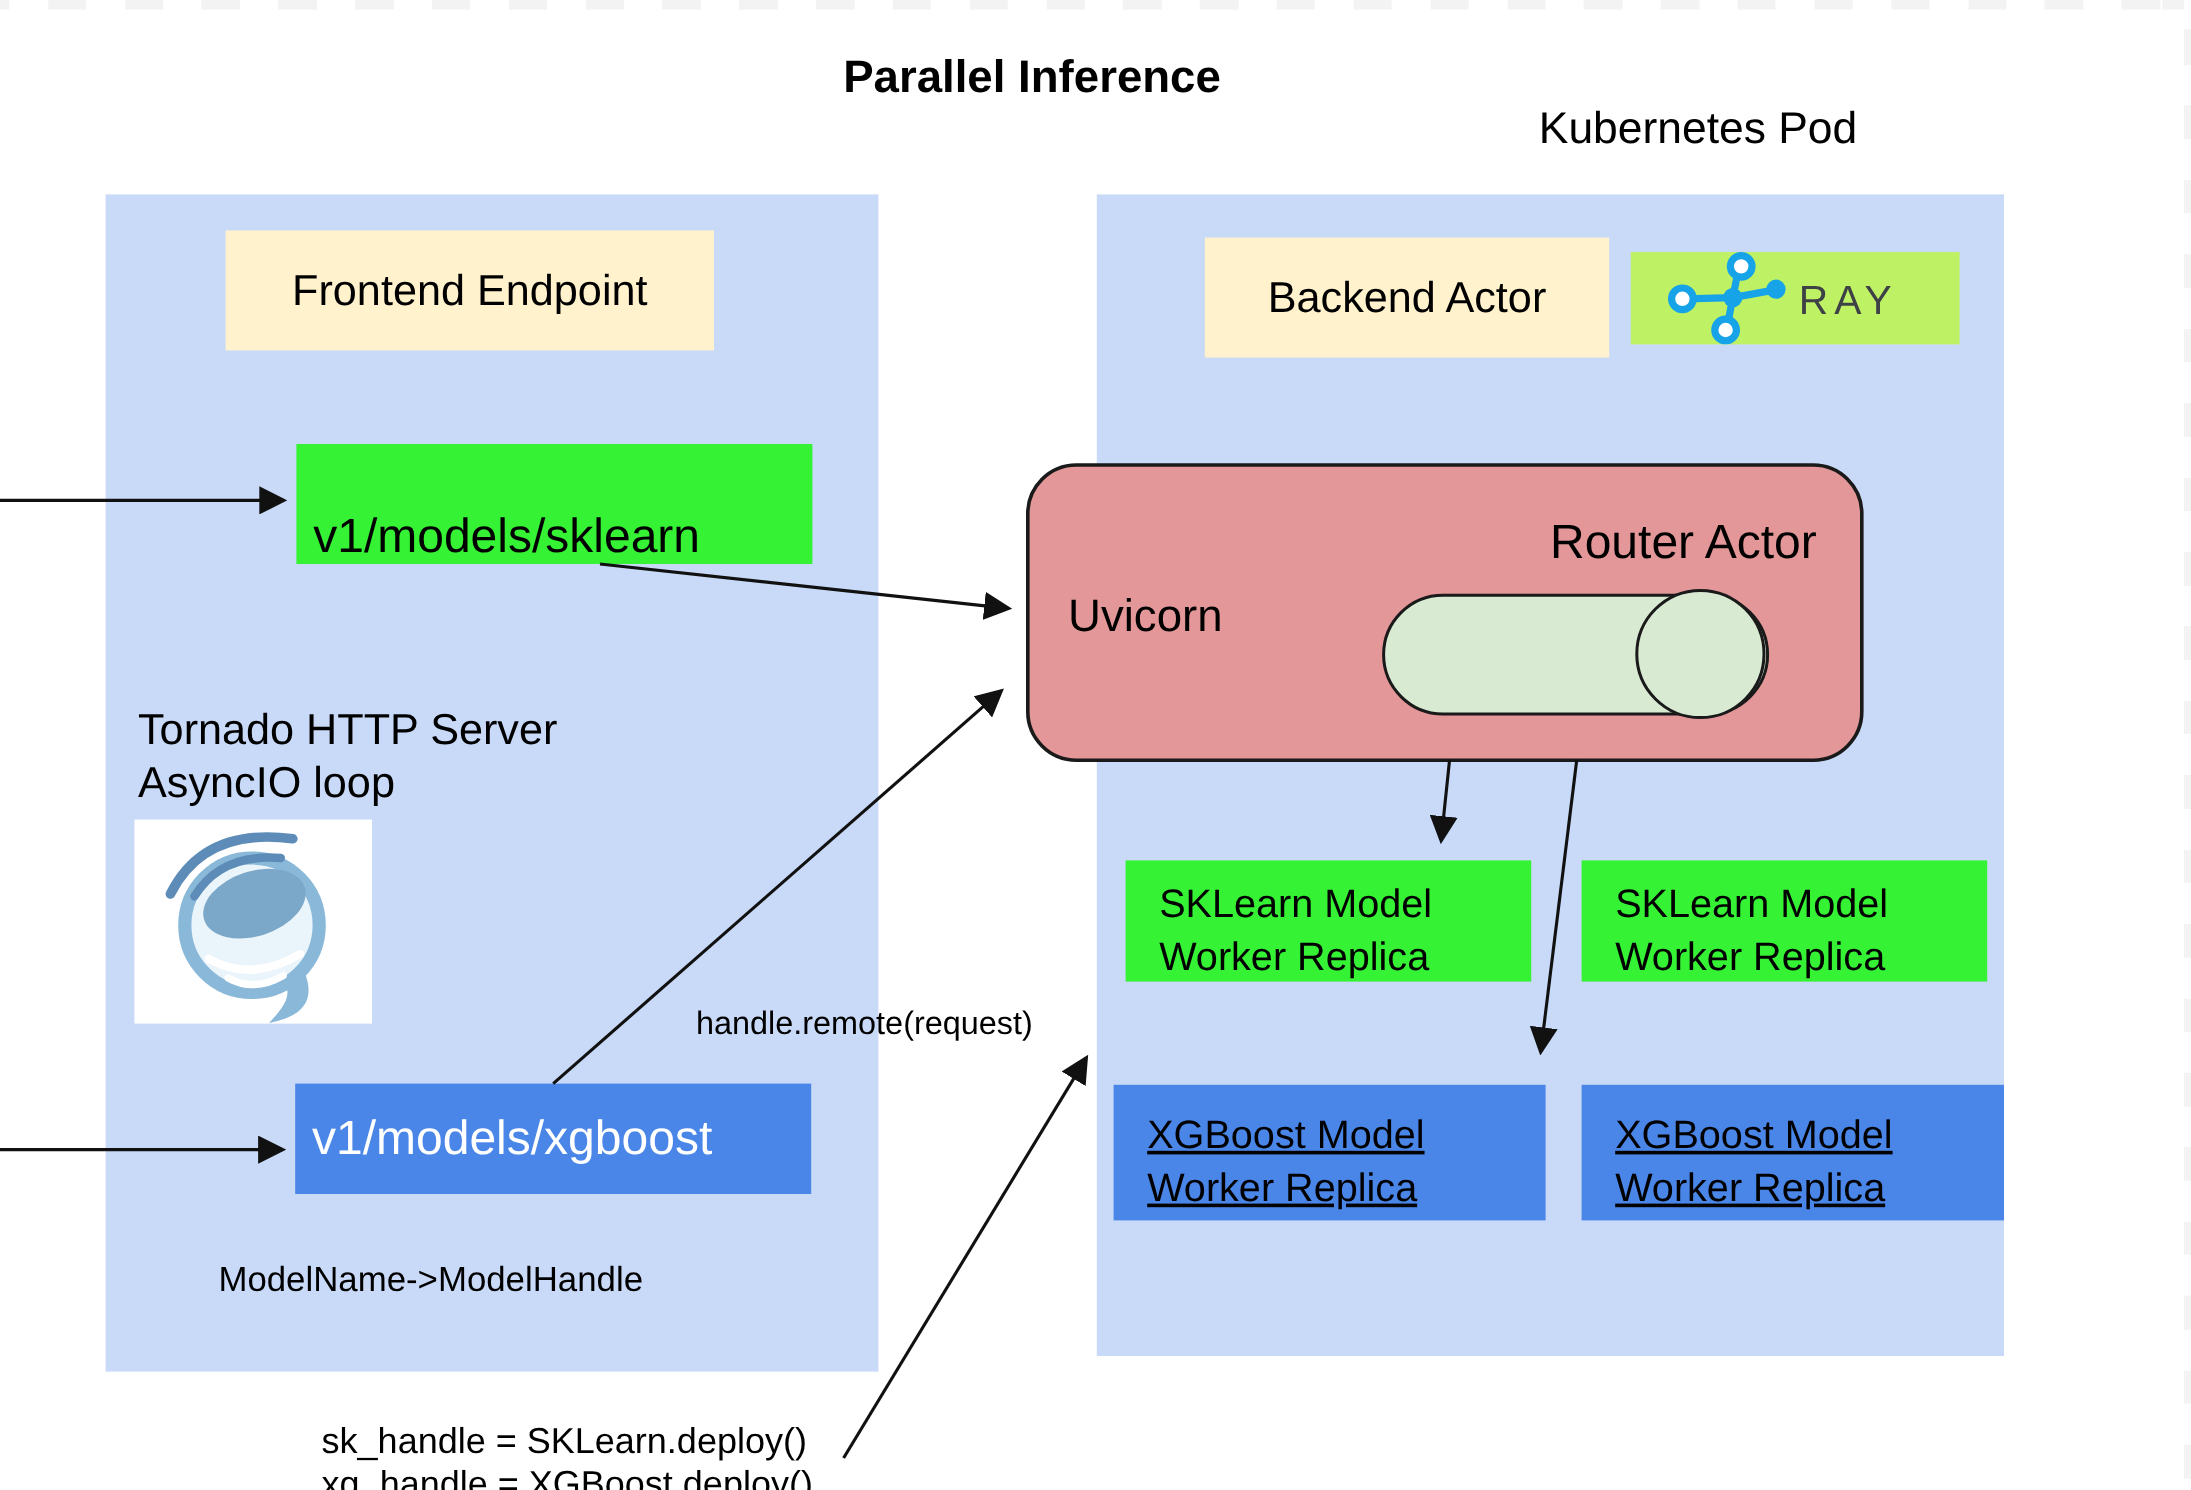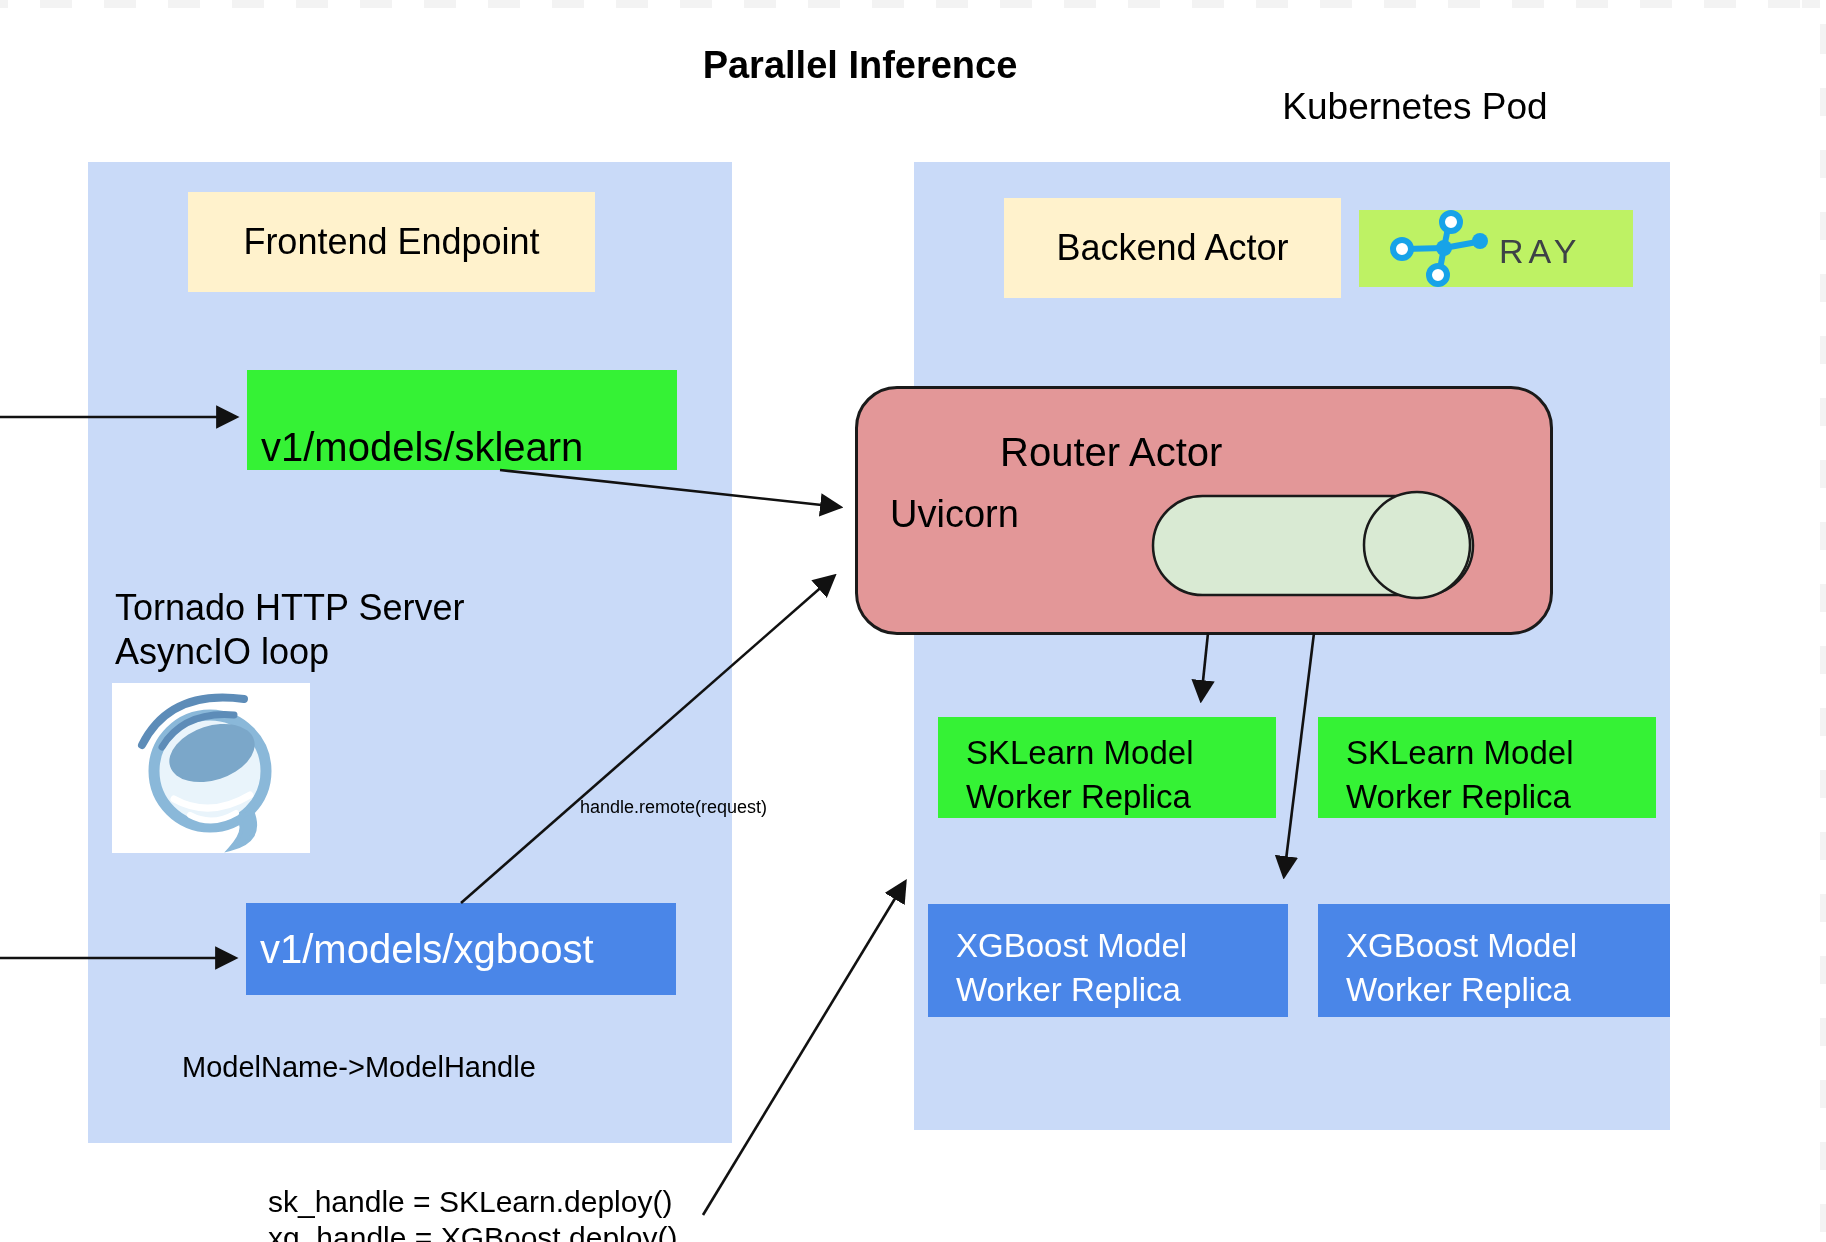--- a/index.html
+++ b/index.html
@@ -26,30 +26,30 @@
     background:#fff2cc; display:flex; align-items:center; justify-content:center;
     font-size:36px;
   }
   .route-box { display:flex; align-items:center; padding-left:14px; font-size:40px; }
   .green { background:#35f235; }
   .bluebx { background:#4a86e8; color:#ffffff; }
   .router {
     background:#e39798; border:3px solid #1a1a1a; border-radius:42px;
   }
   .worker { font-size:33px; line-height:44px; padding:14px 0 0 28px; }
-  .worker.xgb { color:#ffffff; padding-top:20px; }
+  .worker.xgb { color:#000000; padding-top:20px;text-decoration:underline; }
   .title { font-size:38px; font-weight:bold; }
   .k8s { font-size:37px; }
   .bigtext { font-size:36px; line-height:44px; }
   .routertxt { font-size:40px; }
   .uvicorn { font-size:38px; }
   .queuetxt { font-size:27px; line-height:32px; text-align:center; }
   .note { font-size:29px; }
   .code { font-size:30px; line-height:36px; }
-  .handlelbl { font-size:18px; }
+  .handlelbl { font-size:27px;margin-top:41px; }
   .raybox { background:#bef264; }
   .raytxt { font-size:34px; letter-spacing:5px; color:#3e4246; font-weight:500; }
   svg { display:block; }
   .layer { pointer-events:none; }
 </style>
 </head>
 <body>
 
 <div id="stage">
 
@@ -112,21 +112,21 @@
       </g>
       <g fill="#17a3e8">
         <circle cx="85" cy="38" r="8"></circle>
         <circle cx="121" cy="31" r="8"></circle>
       </g>
     </svg>
     <div class="abs raytxt" style="left:140px; top:22px;">RAY</div>
   </div>
 
   <div class="abs router" style="left:855px; top:386px; width:692px; height:243px;"></div>
-  <div class="abs routertxt" style="left:1000px; top:430px; width:570px; text-align:left;">Router Actor</div>
+  <div class="abs routertxt" style="left:944px; top:430px; width:570px; text-align:right;">Router Actor</div>
   <div class="abs uvicorn" style="left:890px; top:493px;">Uvicorn</div>
 
   <svg class="abs layer" style="left:0; top:0;" width="1826" height="1242" viewBox="0 0 1826 1242">
     <rect x="1153" y="496" width="320" height="99" rx="49.5" fill="#d9ead3" stroke="#1a1a1a" stroke-width="2.5"></rect>
     <circle cx="1417" cy="545" r="53" fill="#d9ead3" stroke="#1a1a1a" stroke-width="2.5"></circle>
   </svg>
 
   <div class="abs green worker" style="left:938px; top:717px; width:338px; height:101px; box-sizing:border-box;">
     <div>SKLearn Model</div>
     <div>Worker Replica</div>

